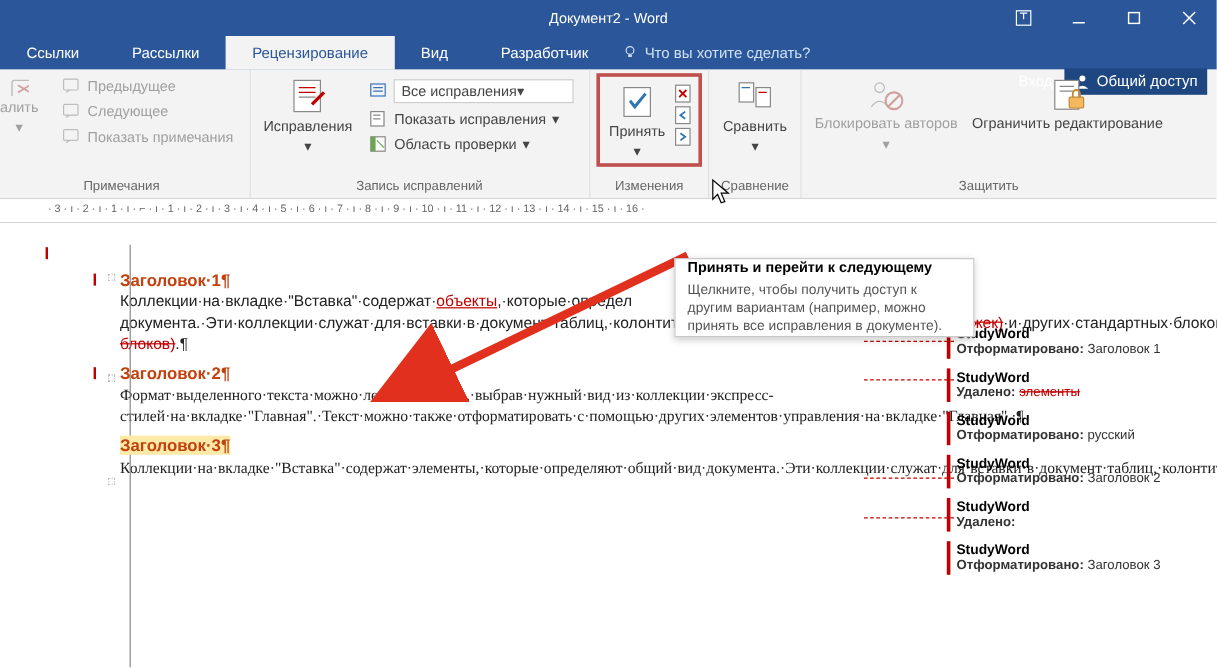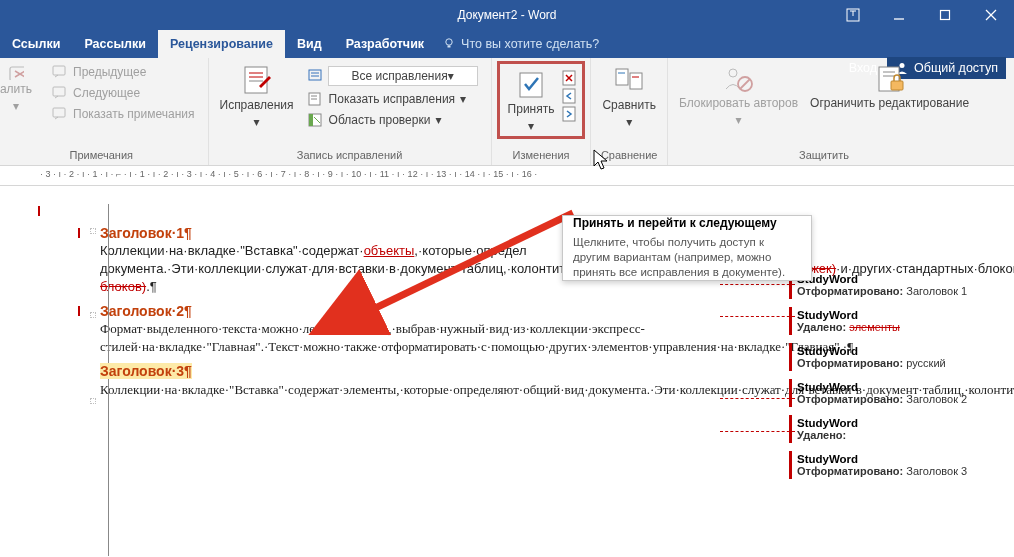--- a/index.html
+++ b/index.html
@@ -3,38 +3,38 @@
 <meta charset="utf-8">
 <style>
 * { margin:0; padding:0; box-sizing:border-box; font-family:"Segoe UI",Tahoma,sans-serif; }
 body { width:1014px; height:557px; background:#fff; overflow:hidden; position:relative; }
 .titlebar { height:30px; background:#2b579a; color:#fff; display:flex; align-items:center; position:relative; font-size:12px; }
 .titlebar .title { position:absolute; left:50%; transform:translateX(-50%); }
 .titlebar .wincontrols { position:absolute; right:0; display:flex; }
 .titlebar .wincontrols div { width:46px; height:30px; display:flex; align-items:center; justify-content:center; cursor:pointer; }
 .wincontrols .rib { position:absolute; right:138px; }
 .tabbar { height:28px; background:#2b579a; color:#fff; display:flex; align-items:center; font-size:12.5px; }
-.tab { padding:0 12px; height:28px; display:flex; align-items:center; cursor:pointer;font-weight:bold; }
+.tab { padding:0 22px; height:28px; display:flex; align-items:center; cursor:pointer; }
 .tab.active { background:#f3f3f3; color:#2b579a; }
 .tellme { display:flex; align-items:center; color:#cfe0f2; margin-left:6px; }
 .tellme svg { margin-right:5px; }
 .right-auth { margin-left:auto; display:flex; align-items:center; padding-right:8px; gap:10px;margin-top:47px; }
 .share-btn { background:#1e4680; padding:4px 8px; display:flex; align-items:center; gap:5px; cursor:pointer; }
 .ribbon { height:108px; background:#f3f3f3; border-bottom:1px solid #d6d6d6; display:flex; font-size:12px; color:#444; }
 .group { border-right:1px solid #e1e1e1; display:flex; flex-direction:column; padding:3px 5px 0; }
 .group .body { flex:1; display:flex; align-items:flex-start; }
 .group .label { text-align:center; color:#666; font-size:11px; padding:2px 0 4px; }
 .btncol { display:flex; flex-direction:column; padding:2px 4px; gap:3px; }
 .rbtn { display:flex; align-items:center; gap:5px; padding:1px 4px; cursor:pointer; white-space:nowrap; }
 .rbtn.disabled { color:#a0a0a0; }
 .bigbtn { display:flex; flex-direction:column; align-items:center; justify-content:flex-start; padding:3px 6px 0; cursor:pointer; gap:3px; min-width:56px; }
 .bigbtn .txt { text-align:center; line-height:13px; }
 .bigbtn.disabled { color:#a0a0a0; }
 .dropdown-row { display:flex; align-items:center; gap:4px; padding:1px 4px; }
-.dropdown { border:1px solid #ccc; background:#fff; padding:1px 6px; display:flex; align-items:center; justify-content:center; width:150px; height:20px; cursor:pointer; }
+.dropdown { border:1px solid #ccc; background:#fff; padding:1px 6px; display:flex; align-items:center; justify-content:flex-start; width:150px; height:20px; cursor:pointer; }
 .icon16 { width:16px; height:16px; }
 .accept-box { border:3px solid #c0504d; padding:3px 2px; display:flex; }
 .small-stack { display:flex; flex-direction:column; gap:2px; padding:3px 2px; }
 .ruler { height:20px; background:#fff; border-bottom:1px solid #d6d6d6; position:relative; font-size:9px; color:#666; padding-left:20px; overflow:hidden; }
 .ruler-inner { position:absolute; top:3px; left:40px; right:16px; white-space:nowrap; letter-spacing:0; }
 .docarea { position:relative; background:#fff; height:370px; display:flex; }
 .page { margin:18px 0 0 60px; width:720px; background:#fff; padding:20px 10px 0 40px; position:relative; font-size:13px; line-height:18px; color:#222; font-family:"Times New Roman",serif; }
 .heading { font-weight:bold; font-size:14px; color:#c2410c; font-family:"Segoe UI",Tahoma,sans-serif; position:relative; }
 .heading.h3 { background:#fdeaa8; display:inline; }
 .change-bar { position:absolute; left:-22px; top:4px; width:2px; height:10px; background:#c00000; }

